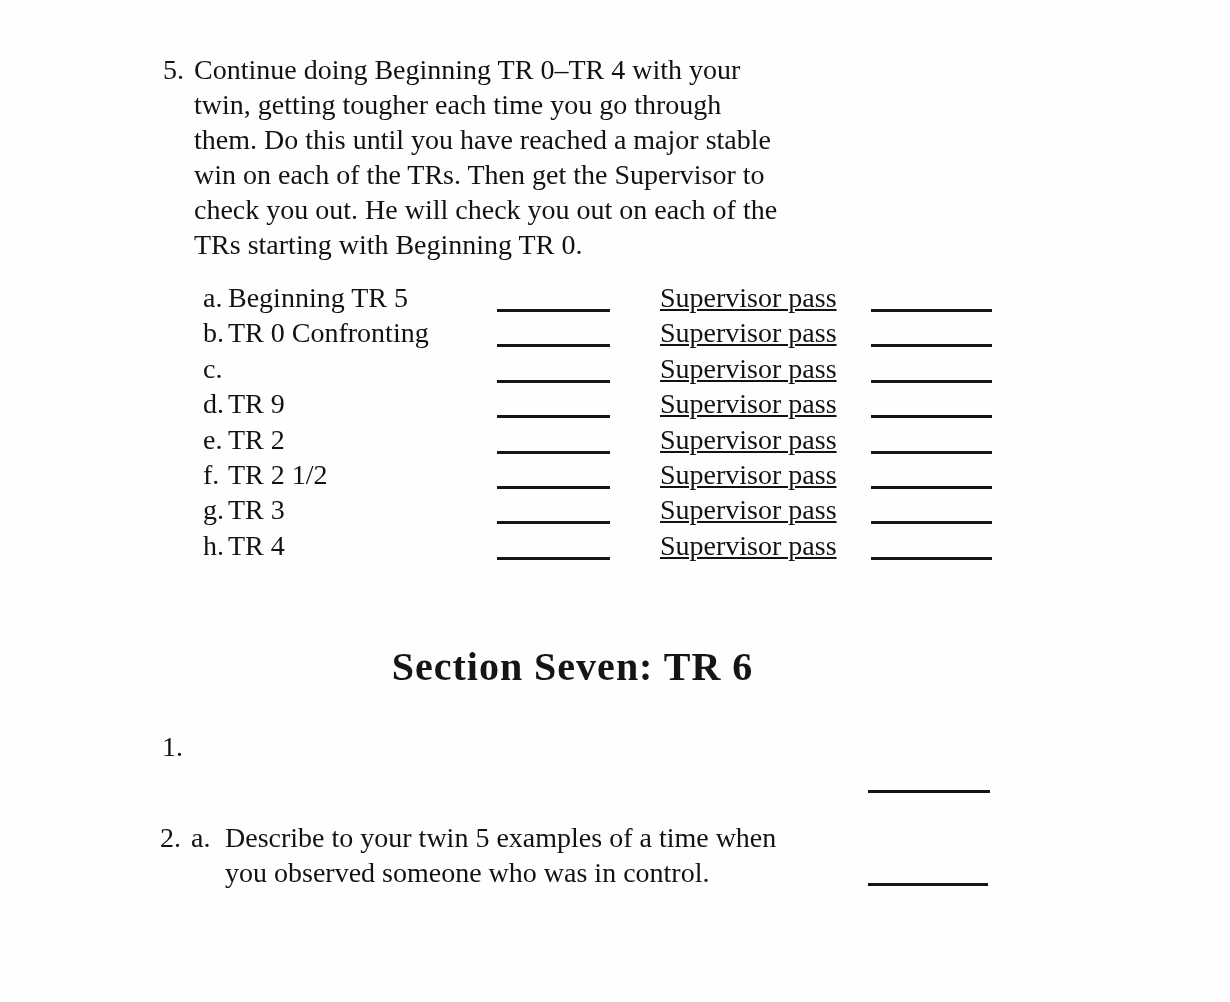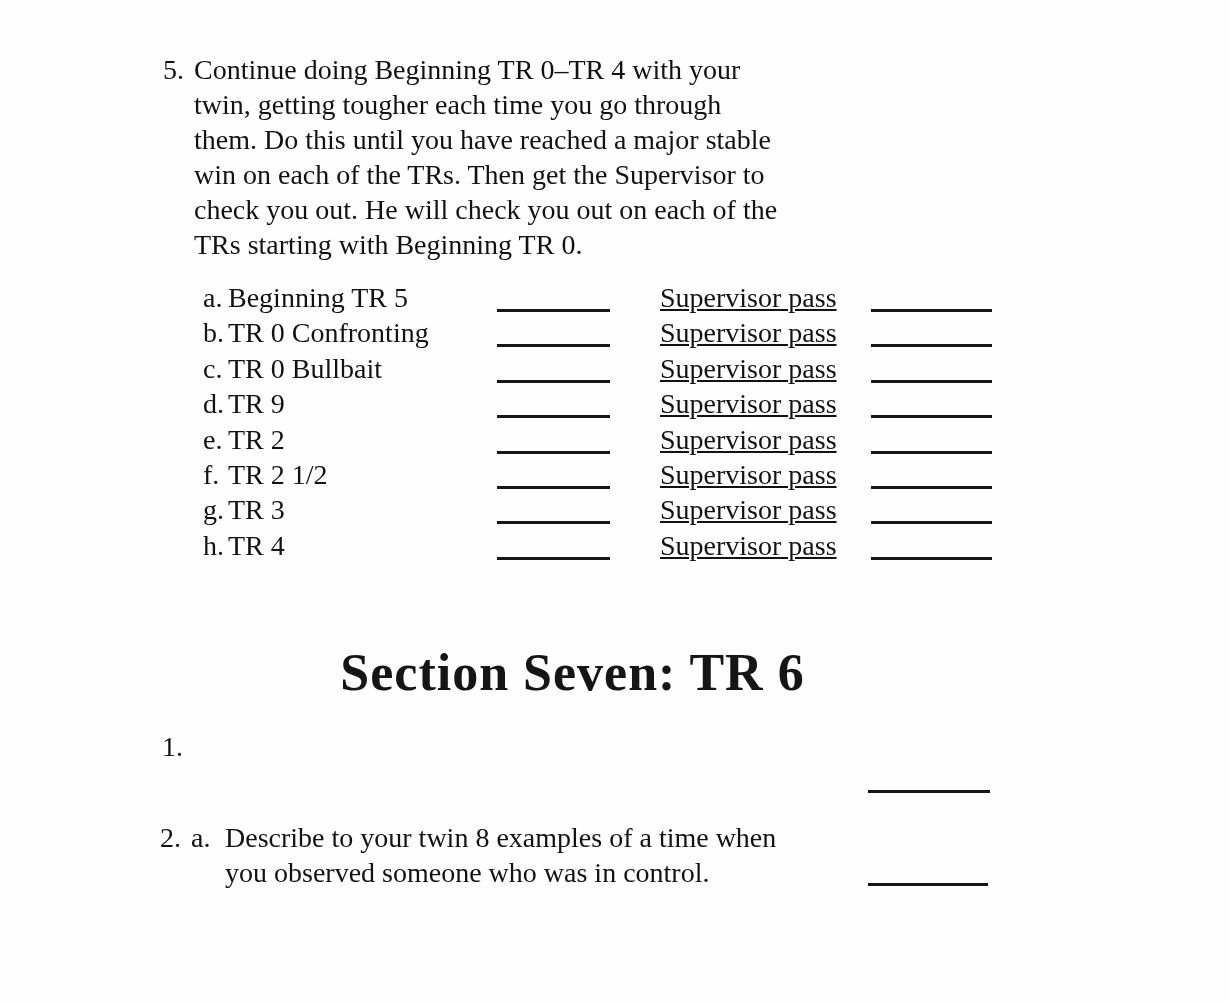--- a/index.html
+++ b/index.html
@@ -47,21 +47,21 @@
     position: absolute; left: 871px; width: 121px;
     top: 29px; height: 0;
     border-bottom: 3px solid #161616;
   }
 
   
   .section-heading {
     position: absolute;
     left: 150px; top: 643px; width: 845px;
     text-align: center;
-    font-size: 52px;
+    font-size: 40px;
     font-weight: bold;
     letter-spacing: 1px;
     color: #151515;
   }
 
   
   .item1-num  { position: absolute; left: 162px; top: 729px; }
   .item1-text { position: absolute; left: 193px; top: 729px; width: 700px; }
   .item1-blank {
     position: absolute; left: 868px; top: 790px; width: 122px; height: 0;
@@ -102,21 +102,20 @@
     <div class="chk-row">
       <span class="chk-letter">b.</span>
       <span class="chk-label">TR 0 Confronting</span>
       <span class="chk-blank1"></span>
       <span class="chk-sup">Supervisor pass</span>
       <span class="chk-blank2"></span>
     </div>
 
     <div class="chk-row">
       <span class="chk-letter">c.</span>
-      <span class="chk-label">TR 0 Bullbait</span>
       <span class="chk-blank1"></span>
       <span class="chk-sup">Supervisor pass</span>
       <span class="chk-blank2"></span>
     </div>
 
     <div class="chk-row">
       <span class="chk-letter">d.</span>
       <span class="chk-label">TR 9</span>
       <span class="chk-blank1"></span>
       <span class="chk-sup">Supervisor pass</span>
@@ -157,17 +156,17 @@
 
   </div>
 
   <div class="section-heading">Section Seven: TR 6</div>
 
   <div class="item1-num body-text">1.</div>
   <span class="item1-blank"></span>
 
   <div class="item2-num body-text">2.</div>
   <div class="item2-sub body-text">a.</div>
-  <div class="item2-text body-text pre">Describe to your twin 8 examples of a time when
+  <div class="item2-text body-text pre">Describe to your twin 5 examples of a time when
 you observed someone who was in control.</div>
   <span class="item2-blank"></span>
 
 </div>
 
 </body></html>

